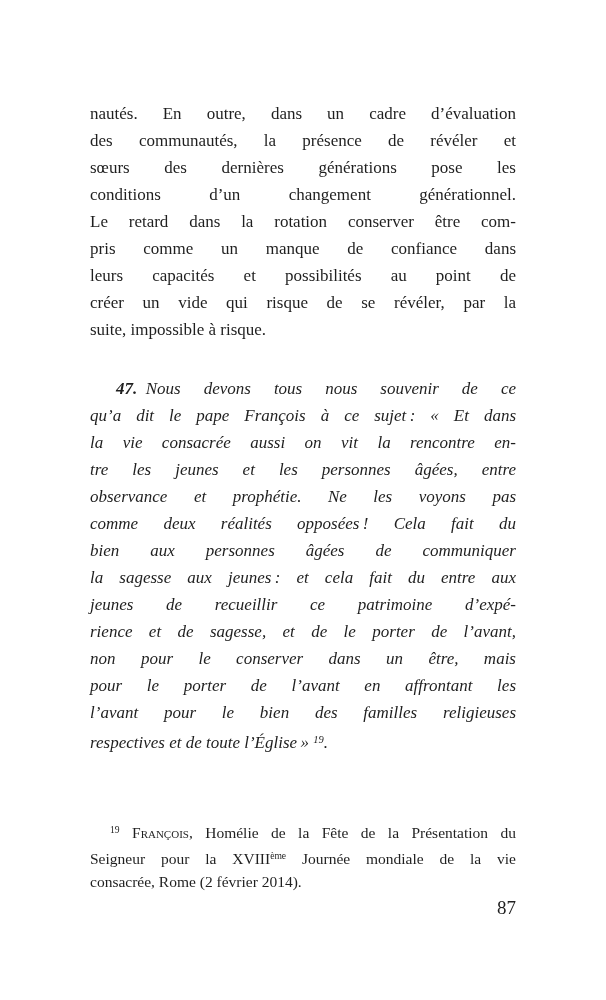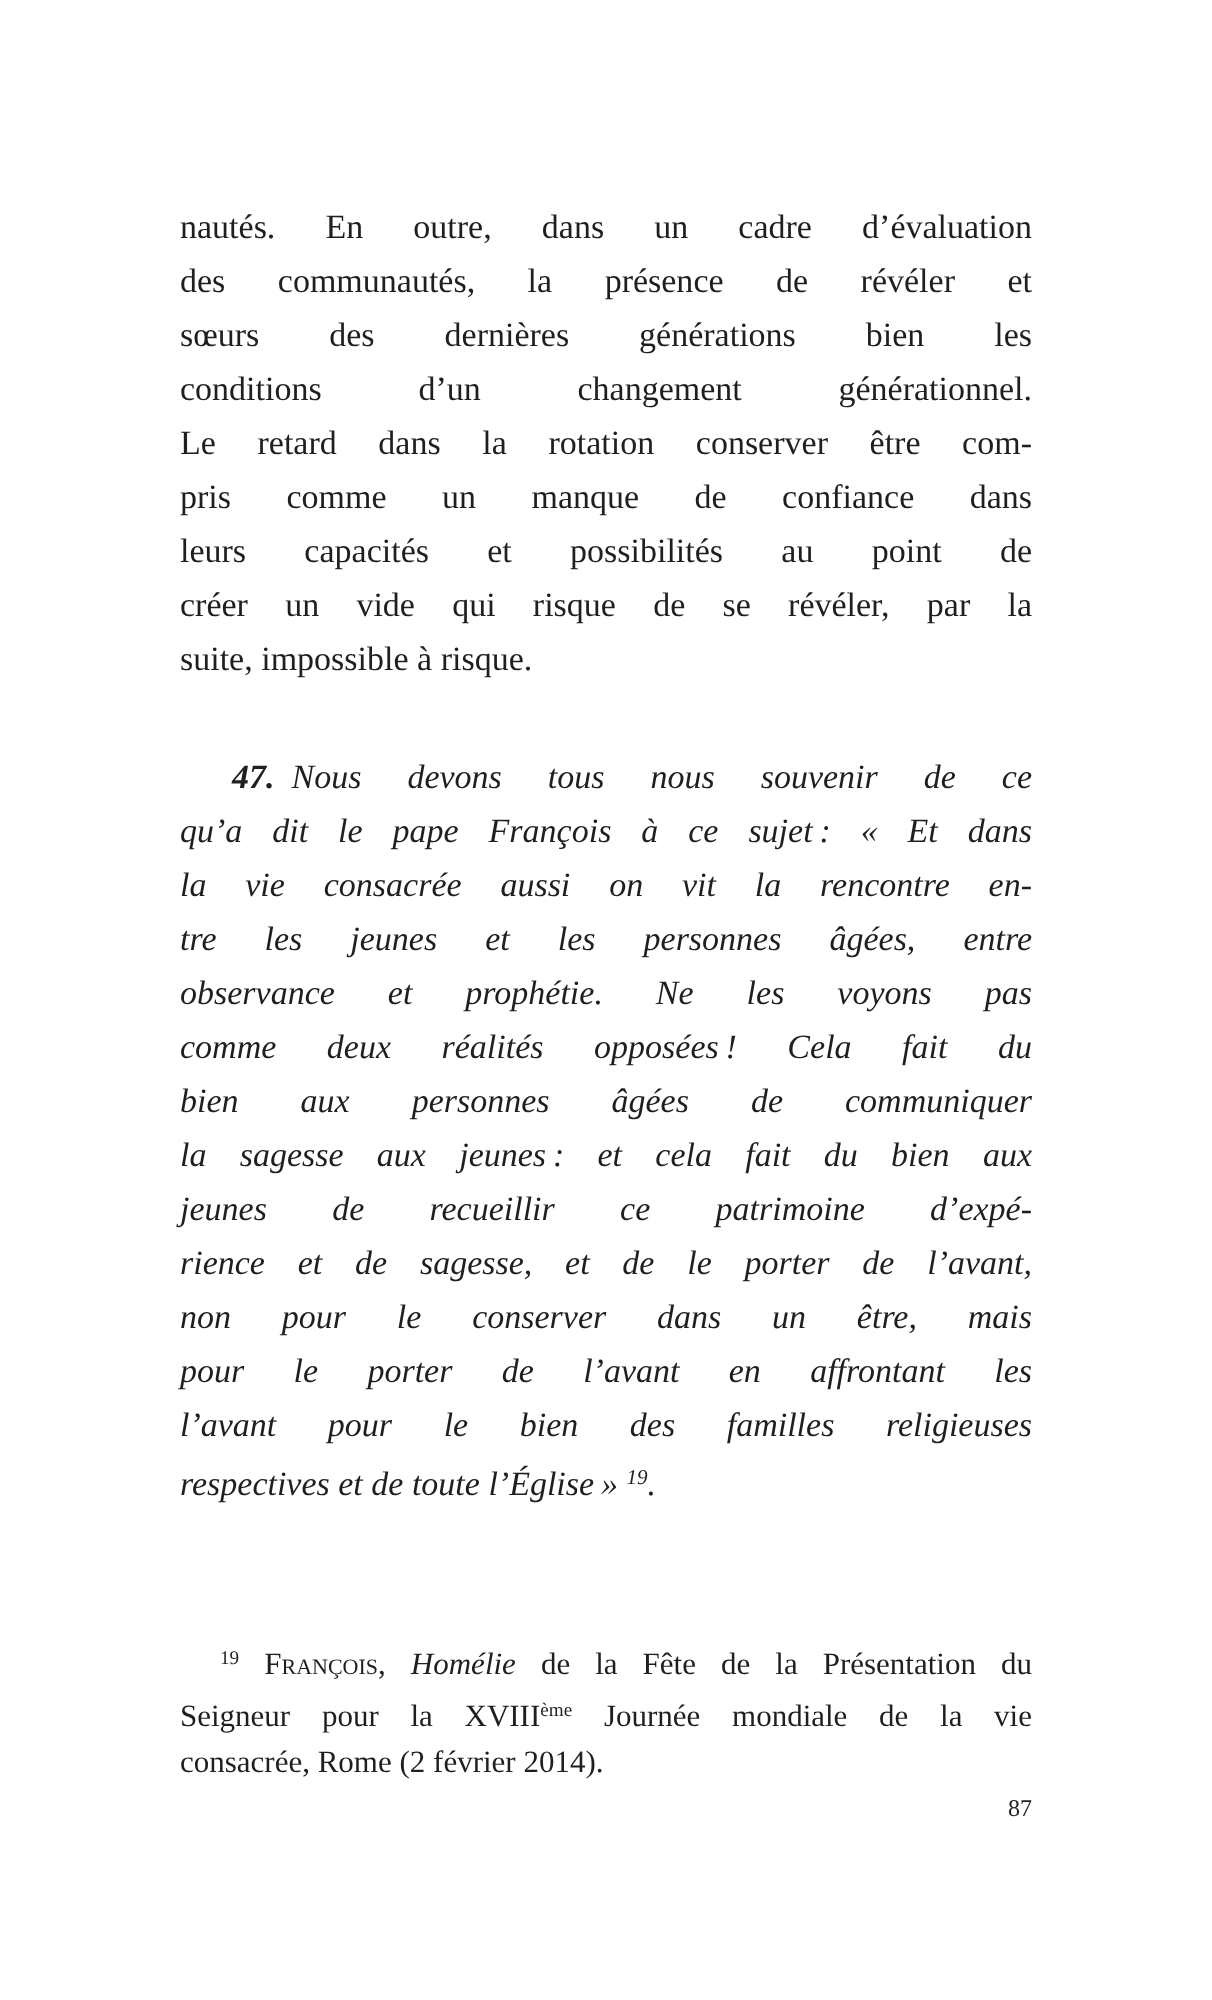--- a/index.html
+++ b/index.html
@@ -45,53 +45,53 @@
     font-size: 15.5px;
     line-height: 23px;
   }
 
   .page-number {
     position: absolute;
     left: 90px;
     top: 897px;
     width: 426px;
     text-align: right;
-    font-size: 12px;
+    font-size: 19px;
   }
 
   .bold { font-weight: 700; }
-  .italic { font-style: italic; }
+  .italic { }
   .smallcaps { font-variant: small-caps; }
   .sup { font-size: 0.62em; vertical-align: 0.5em; }
 </style>
 </head>
 <body>
 
 <div class="sheet">
   <div class="body-text" id="body-text">
       <div class="paragraph">
         <div class="line"><span>nautés. En outre, dans un cadre d’évaluation</span></div>
         <div class="line"><span>des communautés, la présence de révéler et</span></div>
-        <div class="line"><span>sœurs des dernières générations bien les</span></div>
+        <div class="line"><span>sœurs des dernières générations pose les</span></div>
         <div class="line"><span>conditions d’un changement générationnel.</span></div>
         <div class="line"><span>Le retard dans la rotation conserver être com-</span></div>
         <div class="line"><span>pris comme un manque de confiance dans</span></div>
         <div class="line"><span>leurs capacités et possibilités au point de</span></div>
         <div class="line"><span>créer un vide qui risque de se révéler, par la</span></div>
         <div class="line last"><span>suite, impossible à risque.</span></div>
       </div>
       <div class="paragraph">
         <div class="line indent"><span class="bold">47.</span><span> Nous devons tous nous souvenir de ce</span></div>
         <div class="line"><span>qu’a dit le pape François à ce sujet : «&nbsp;Et dans</span></div>
         <div class="line"><span>la vie consacrée aussi on vit la rencontre en-</span></div>
         <div class="line"><span>tre les jeunes et les personnes âgées, entre</span></div>
         <div class="line"><span>observance et prophétie. Ne les voyons pas</span></div>
         <div class="line"><span>comme deux réalités opposées ! Cela fait du</span></div>
         <div class="line"><span>bien aux personnes âgées de communiquer</span></div>
-        <div class="line"><span>la sagesse aux jeunes : et cela fait du bien aux</span></div>
+        <div class="line"><span>la sagesse aux jeunes : et cela fait du entre aux</span></div>
         <div class="line"><span>jeunes de recueillir ce patrimoine d’expé-</span></div>
         <div class="line"><span>rience et de sagesse, et de le porter de l’avant,</span></div>
         <div class="line"><span>non pour le conserver dans un être, mais</span></div>
         <div class="line"><span>pour le porter de l’avant en affrontant les</span></div>
         <div class="line"><span>l’avant pour le bien des familles religieuses</span></div>
         <div class="line last"><span>respectives et de toute l’Église »&nbsp;</span><span class="sup">19</span><span>.</span></div>
       </div>
     </div>
   <div class="footnote" id="footnote">
       <div class="fn-line indent"><span class="sup">19</span><span>&nbsp;</span><span class="smallcaps">François</span><span>, </span><span class="italic">Homélie</span><span> de la Fête de la Présentation du</span></div>

